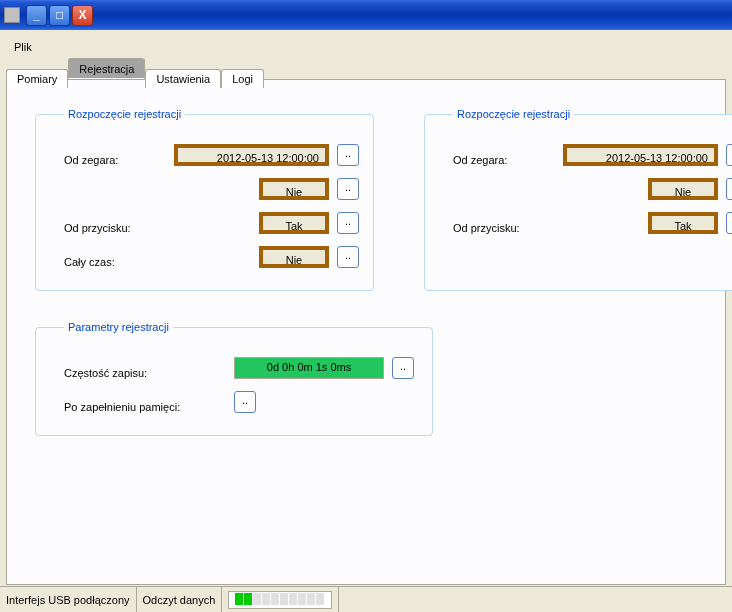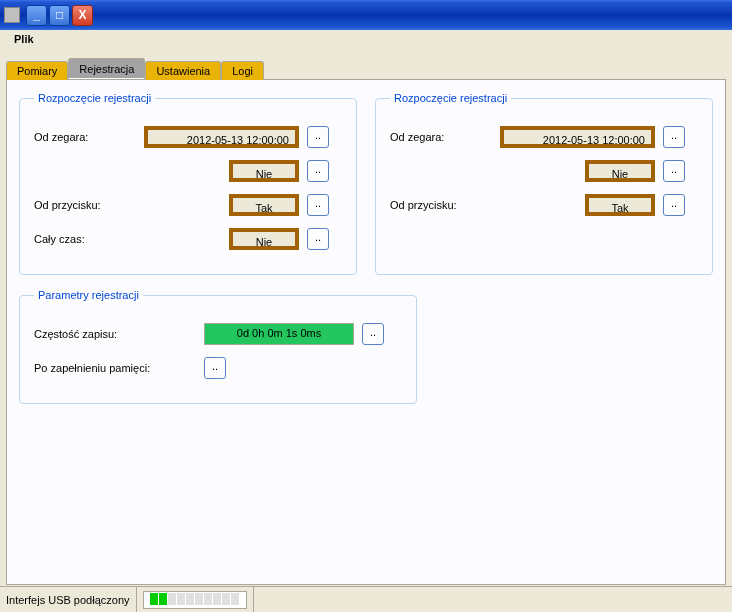--- a/index.html
+++ b/index.html
@@ -42,43 +42,42 @@
   font-size: 12px;
   cursor: pointer;
 }
 .winbtn.close {
   background: linear-gradient(to bottom, #f08070, #d43d23);
   border-color: #8a2a18;
 }
 .menubar {
   height: 22px;
   background: #ece9d8;
-  padding: 3px 6px;
-  font-weight: bold;
+  padding: 11px 6px;
 }
 .menuitm {
   padding: 2px 8px;
   cursor: pointer;
 }
 .tabbar {
   margin: 6px 6px 0 6px;
   display: flex;
   align-items: flex-end;
   border-bottom: 1px solid #aca899;
   background: #ece9d8;
 }
 .tab {
   padding: 3px 10px 3px 10px;
   border: 1px solid #aca899;
   border-bottom: none;
-  background: #eab308;
+  background: #ffffff;
   margin-right: 0px;
   cursor: pointer;
   position: relative;
-  top: 1px;
+  top: 9px;
   border-radius: 3px 3px 0 0;
 }
 .tab.active {
   background: #a3a3a3;
   border-bottom: 1px solid #fcfcfe;
   top: 0px;
   padding-top: 4px;
 }
 .content {
   margin: 0 6px 6px 6px;
@@ -88,32 +87,32 @@
   height: 505px;
   padding: 12px;
 }
 .row-top {
   display: flex;
   gap: 18px;
 }
 fieldset.groupbox {
   border: 1px solid #b9d7f1;
   border-radius: 4px;
-  padding: 12px 14px 14px 14px;
-  margin: 0;
+  padding: 12px 14px 14px 28px;
+  margin: 16px;
   flex: 1;
   background: #fcfcfe;
 }
 fieldset.groupbox legend {
   color: #0046d5;
   padding: 0 4px;
 }
 .fieldrow {
   display: flex;
-  align-items: center;
+  align-items: flex-end;
   margin: 8px 0;
   height: 26px;
 }
 .fieldrow .lbl { width: 110px; }
 .valbox {
   width: 120px;
   height: 22px;
   background: #ece9d8;
   border: 4px solid #a16207;
   padding: 2px 6px;
@@ -250,20 +249,21 @@
     <div class="fieldrow">
       <span class="lbl2">Po zapełnieniu pamięci:</span>
       <span class="dotbtn">..</span>
     </div>
   </fieldset>
 
 </div>
 
 <div class="statusbar">
   <div class="cell">Interfejs USB podłączony</div>
+  <div class="cell">Odczyt danych</div>
   <div class="cell">
     <span class="blocks-wrap">
       <span class="blocks">
         <span class="block"></span>
         <span class="block"></span>
         <span class="block off"></span>
         <span class="block off"></span>
         <span class="block off"></span>
         <span class="block off"></span>
         <span class="block off"></span>

